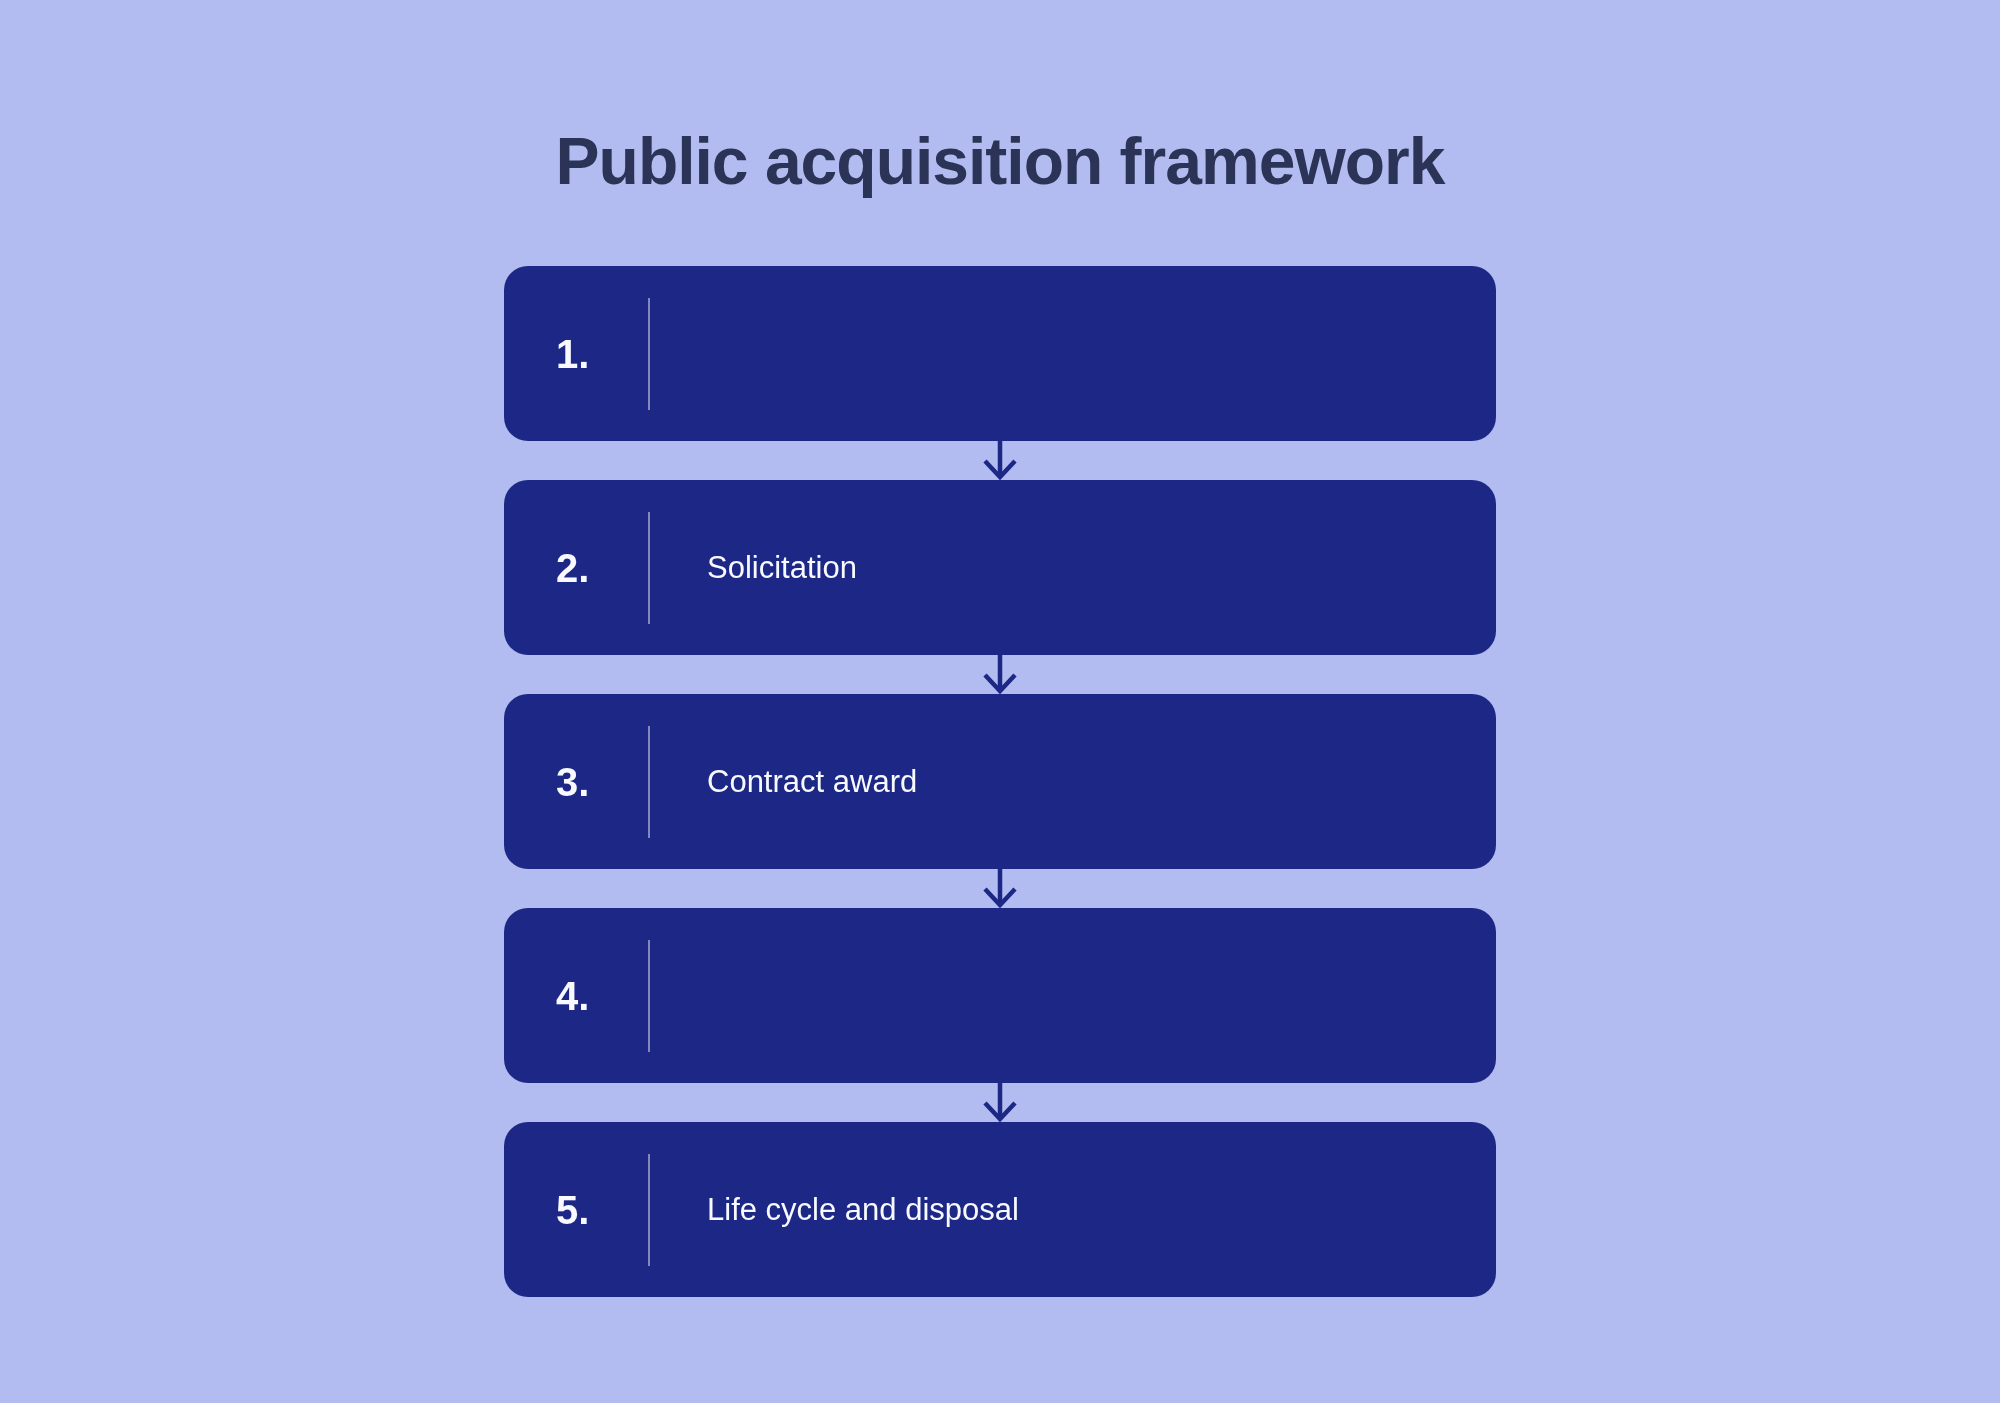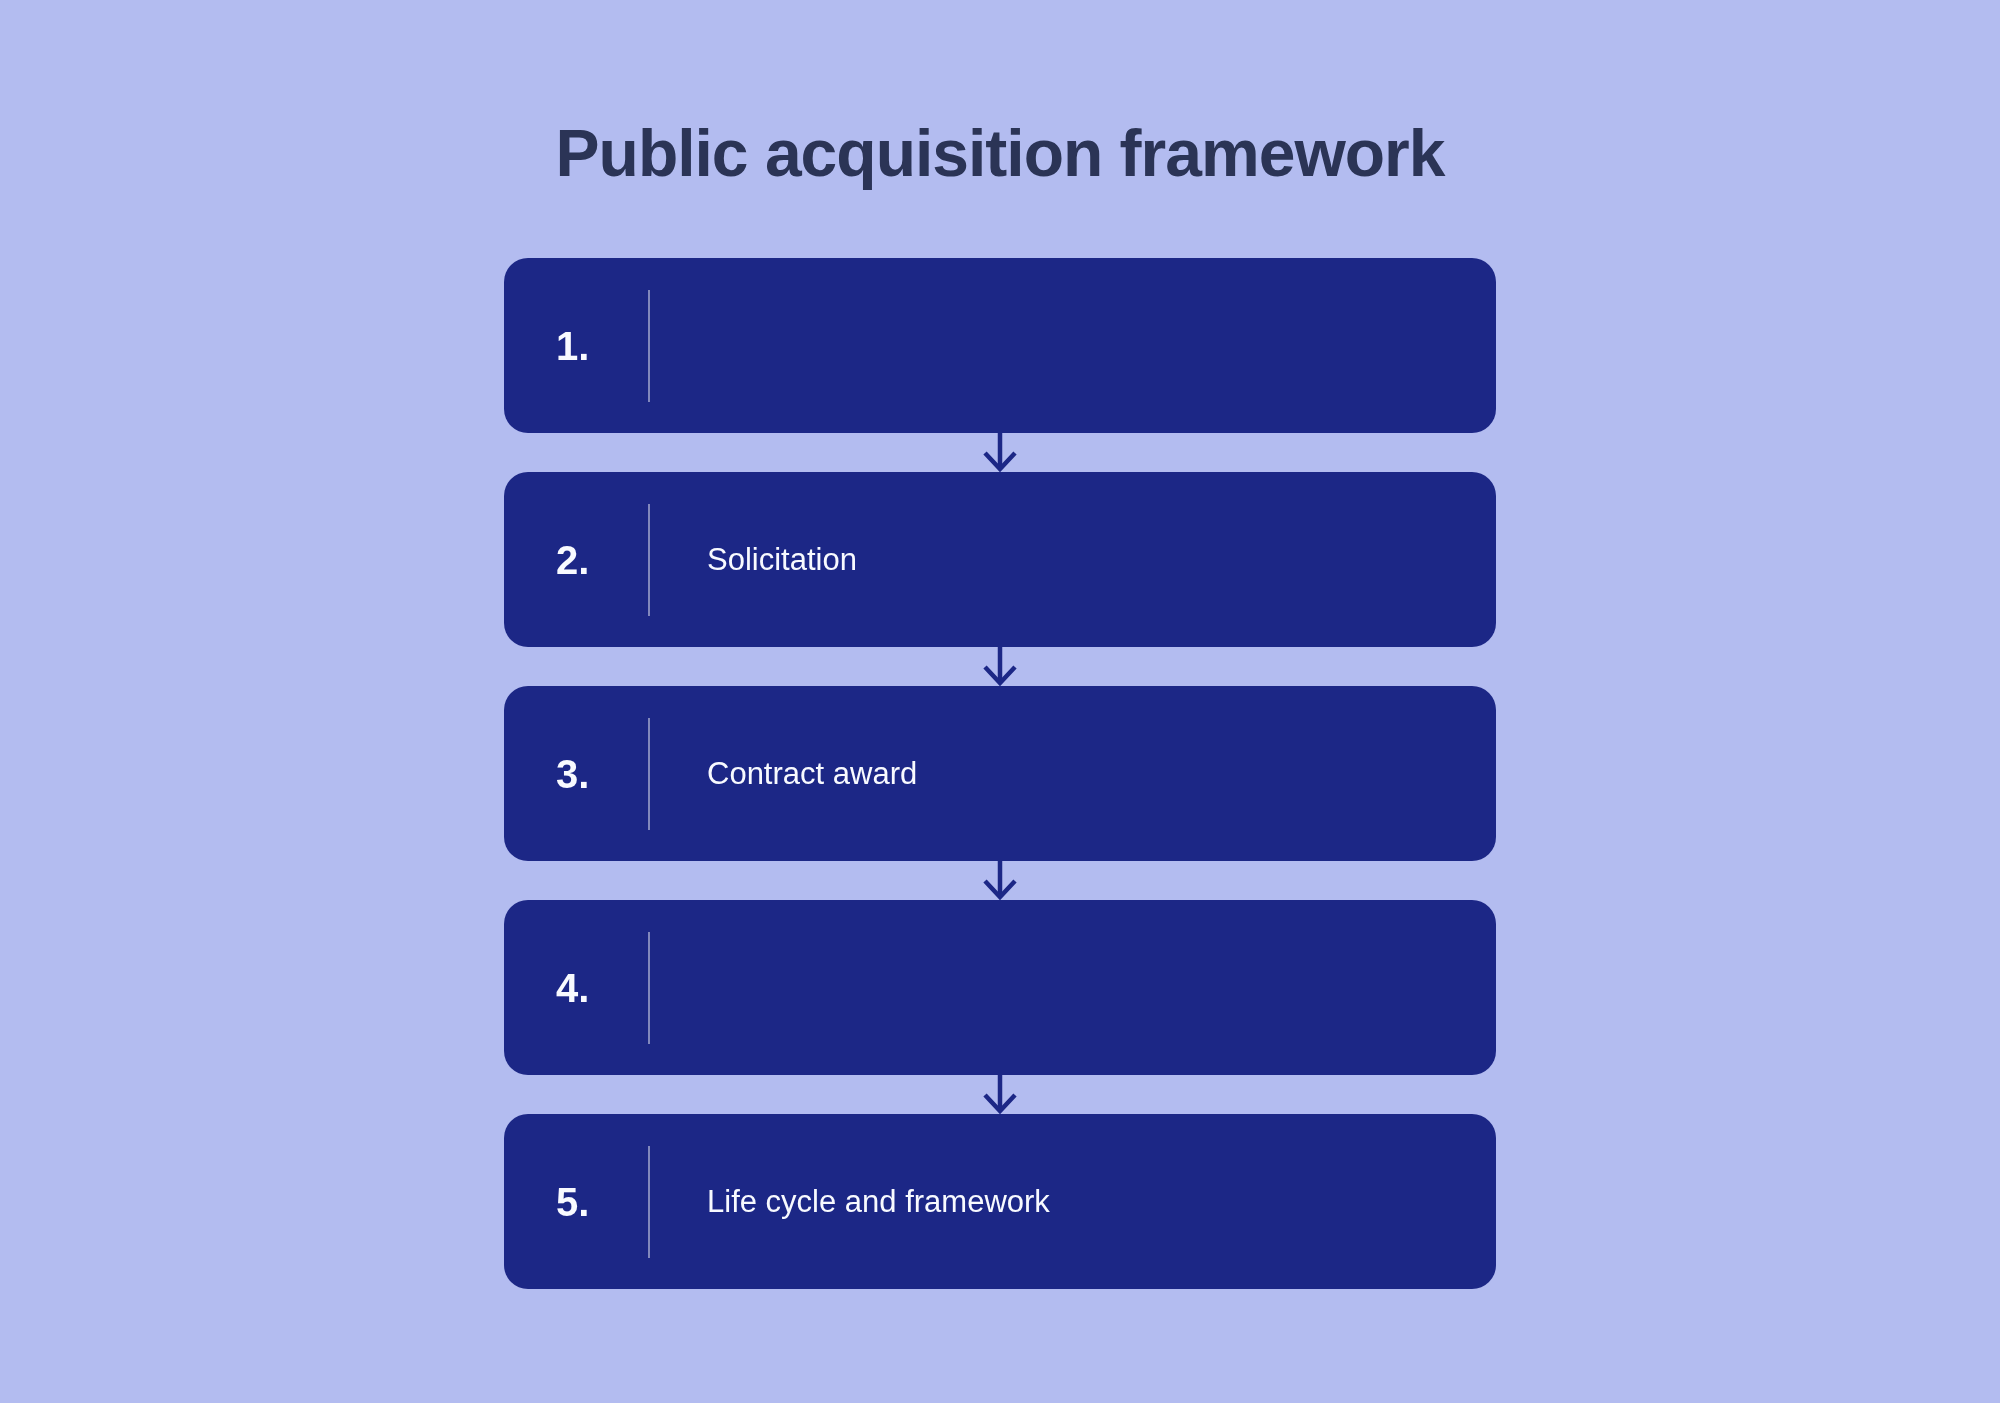--- a/index.html
+++ b/index.html
@@ -17,21 +17,21 @@
     background: var(--background);
   }
   .page {
     position: relative;
     width: 2000px;
     height: 1403px;
     background: var(--background);
     overflow: hidden;
   }
   .title {
-    margin: 0;
+    margin: 8px;
     padding-top: 120px;
     text-align: center;
     font-size: 66px;
     line-height: 1;
     font-weight: 700;
     letter-spacing: -1px;
     color: var(--title-text);
   }
   .stack {
     width: 992px;
@@ -131,17 +131,17 @@
     <div class="arrow">
       <svg width="60" height="39" viewBox="0 0 60 39" fill="none">
         <line x1="30" y1="0" x2="30" y2="35" stroke="currentColor" stroke-width="4.5"></line>
         <polyline points="15,20 30,36 45,20" fill="none" stroke="currentColor" stroke-width="4.5"></polyline>
       </svg>
     </div>
 
     <div class="step">
       <span class="num">5.</span>
       <span class="divider"></span>
-      <span class="label">Life cycle and framework</span>
+      <span class="label">Life cycle and disposal</span>
     </div>
 
   </div>
 </div>
 
 </body></html>

